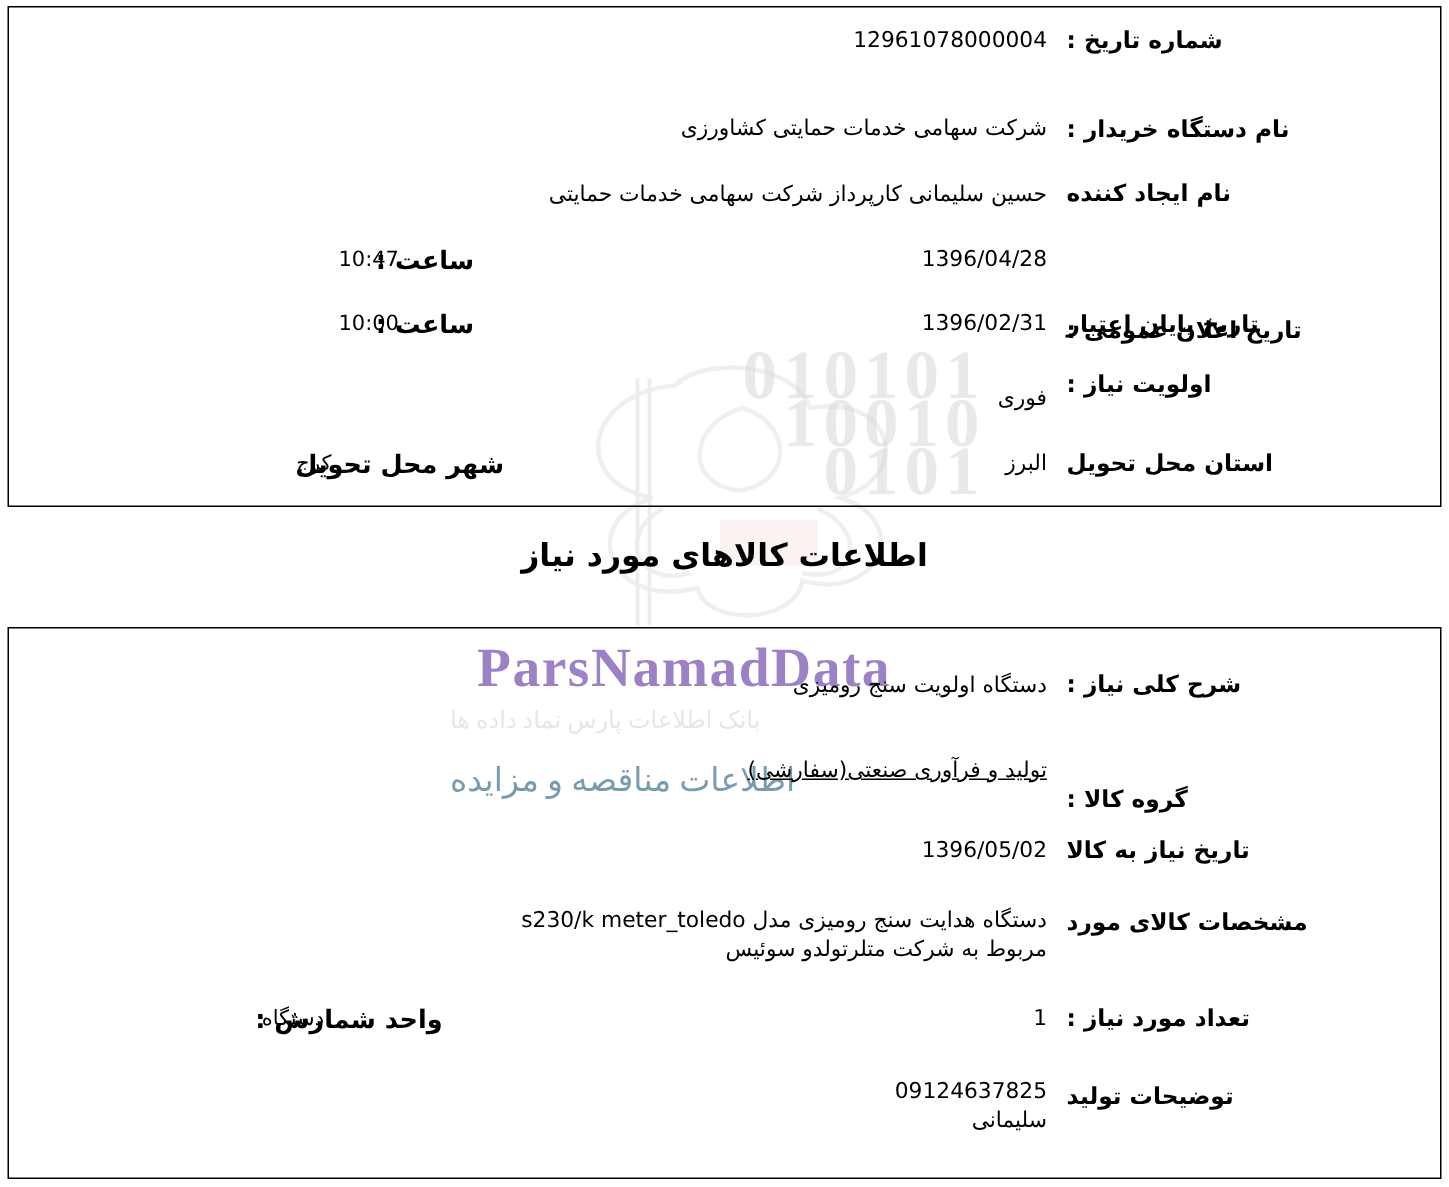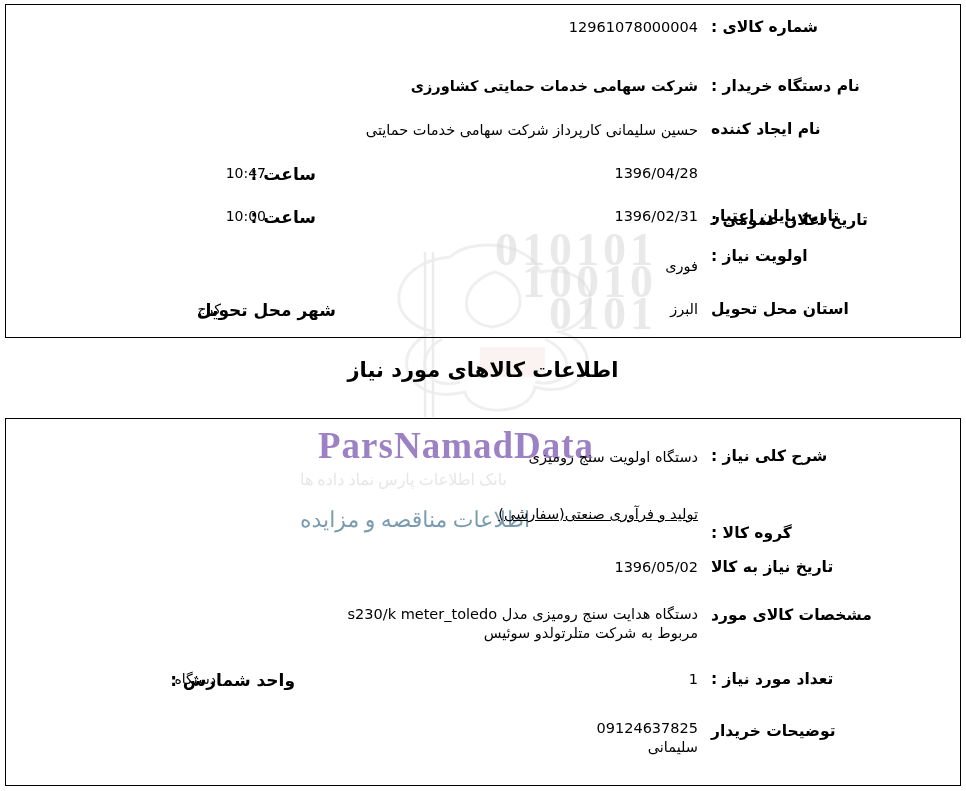--- a/index.html
+++ b/index.html
@@ -167,25 +167,25 @@
     <span>10010</span><br>
     <span>0101</span>
   </div>
   <div class="wm-text wm-brand">ParsNamadData</div>
   <div class="wm-text wm-fa1">بانک اطلاعات پارس نماد داده ها</div>
   <div class="wm-text wm-fa2">اطلاعات مناقصه و مزایده</div>
 </div>
 
 <div class="panel" id="panel-top"></div>
 
-<div class="label-col" style="top:18px;">شماره کالای :</div>
+<div class="label-col" style="top:18px;">شماره تاریخ :</div>
 <div class="value-col num" style="top:19px; width:420px;">12961078000004</div>
 
 <div class="label-col" style="top:77px;">نام دستگاه خریدار :</div>
-<div class="value-col" style="top:78px; width:420px;font-weight:bold;">شرکت سهامی خدمات حمایتی کشاورزی</div>
+<div class="value-col" style="top:78px; width:420px;">شرکت سهامی خدمات حمایتی کشاورزی</div>
 
 <div class="label-col" style="top:120px;">نام ایجاد کننده</div>
 <div class="value-col" style="top:122px; width:580px;">حسین سلیمانی کارپرداز شرکت سهامی خدمات حمایتی</div>
 
 <div class="label-col" style="top:164px;margin-top:47px;">تاریخ اعلان عمومی :</div>
 <div class="value-col num" style="top:165px; width:130px;">1396/04/28</div>
 <div class="sub-label" style="right:650px; top:164px;">ساعت :</div>
 <div class="sub-value num" style="right:700px; top:165px;">10:47</div>
 
 <div class="label-col" style="top:207px;">تاریخ پایان اعتبار</div>
@@ -216,15 +216,15 @@
 
 <div class="label-col" style="top:606px;">مشخصات کالای مورد</div>
 <div class="value-col multiline" style="top:605px; width:530px; white-space:pre-line; line-height:19px;">دستگاه هدایت سنج رومیزی مدل s230/k  meter_toledo
 مربوط به شرکت متلرتولدو سوئیس</div>
 
 <div class="label-col" style="top:670px;">تعداد مورد نیاز :</div>
 <div class="value-col num" style="top:671px; width:80px;">1</div>
 <div class="sub-label" style="right:671px; top:670px;">واحد شمارش :</div>
 <div class="sub-value" style="right:750px; top:671px;">دستگاه</div>
 
-<div class="label-col" style="top:722px;">توضیحات خریدار</div>
+<div class="label-col" style="top:722px;">توضیحات تولید</div>
 <div class="value-col multiline num" style="top:719px; width:300px; white-space:pre-line; line-height:19px;">09124637825
 سلیمانی</div>
 
 </body></html>

